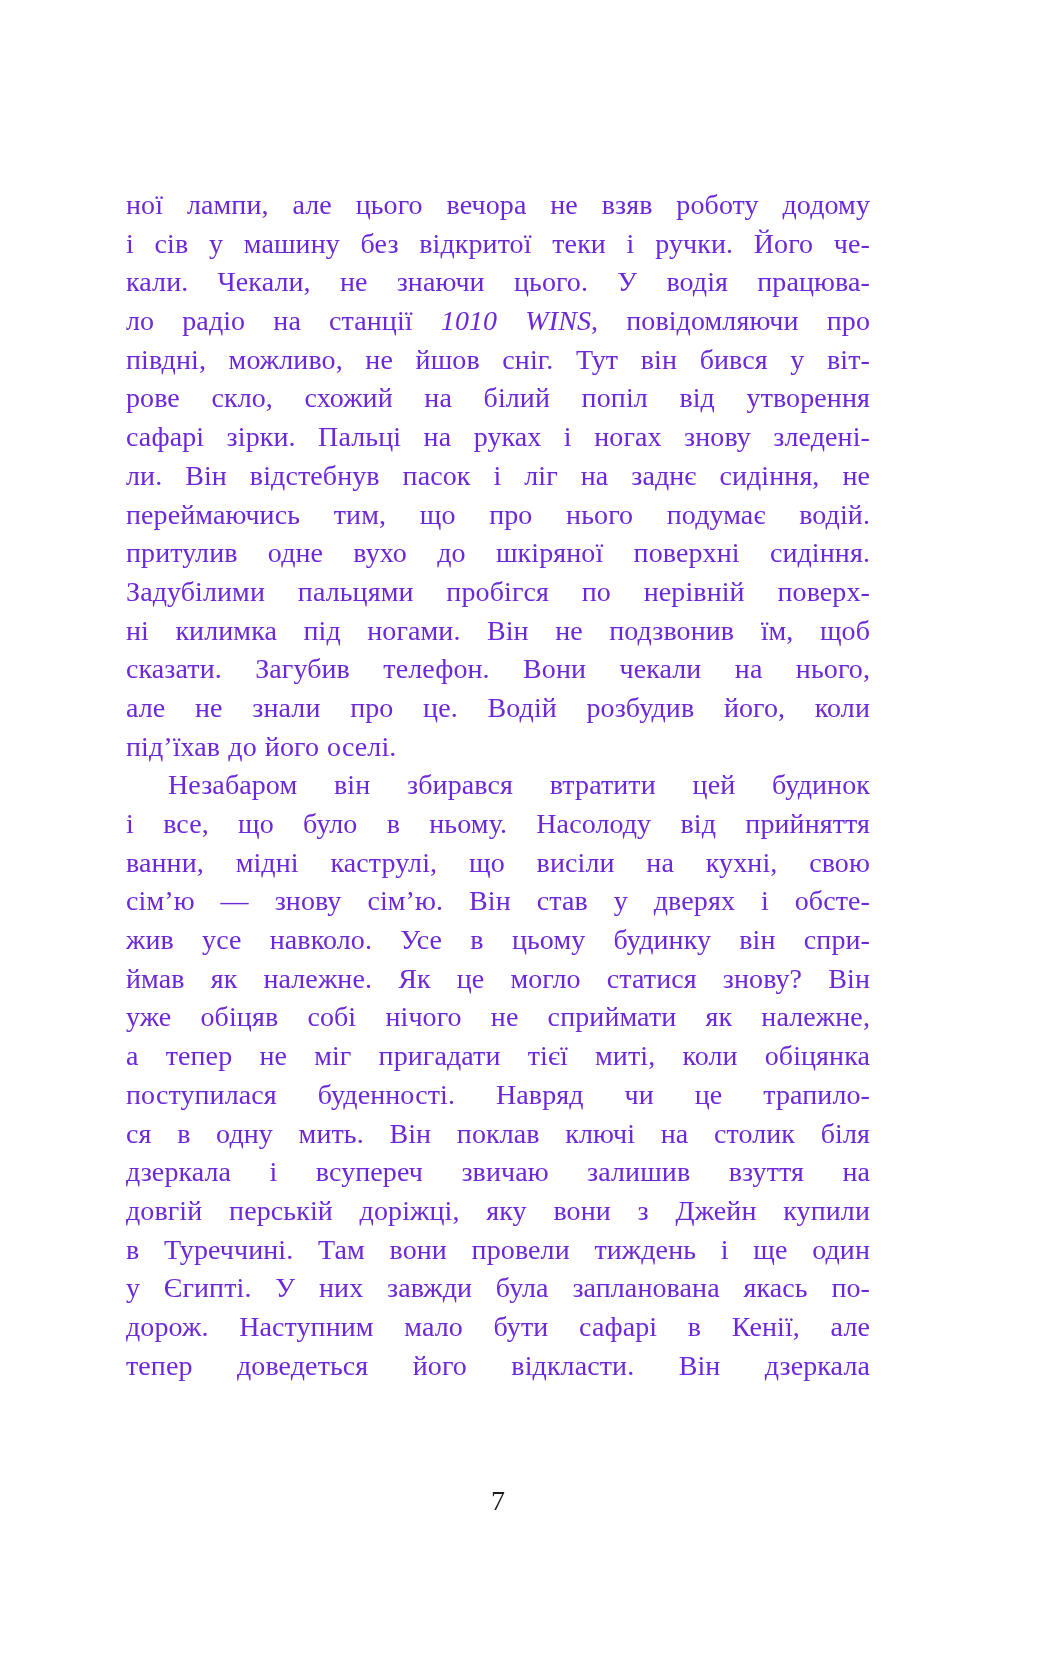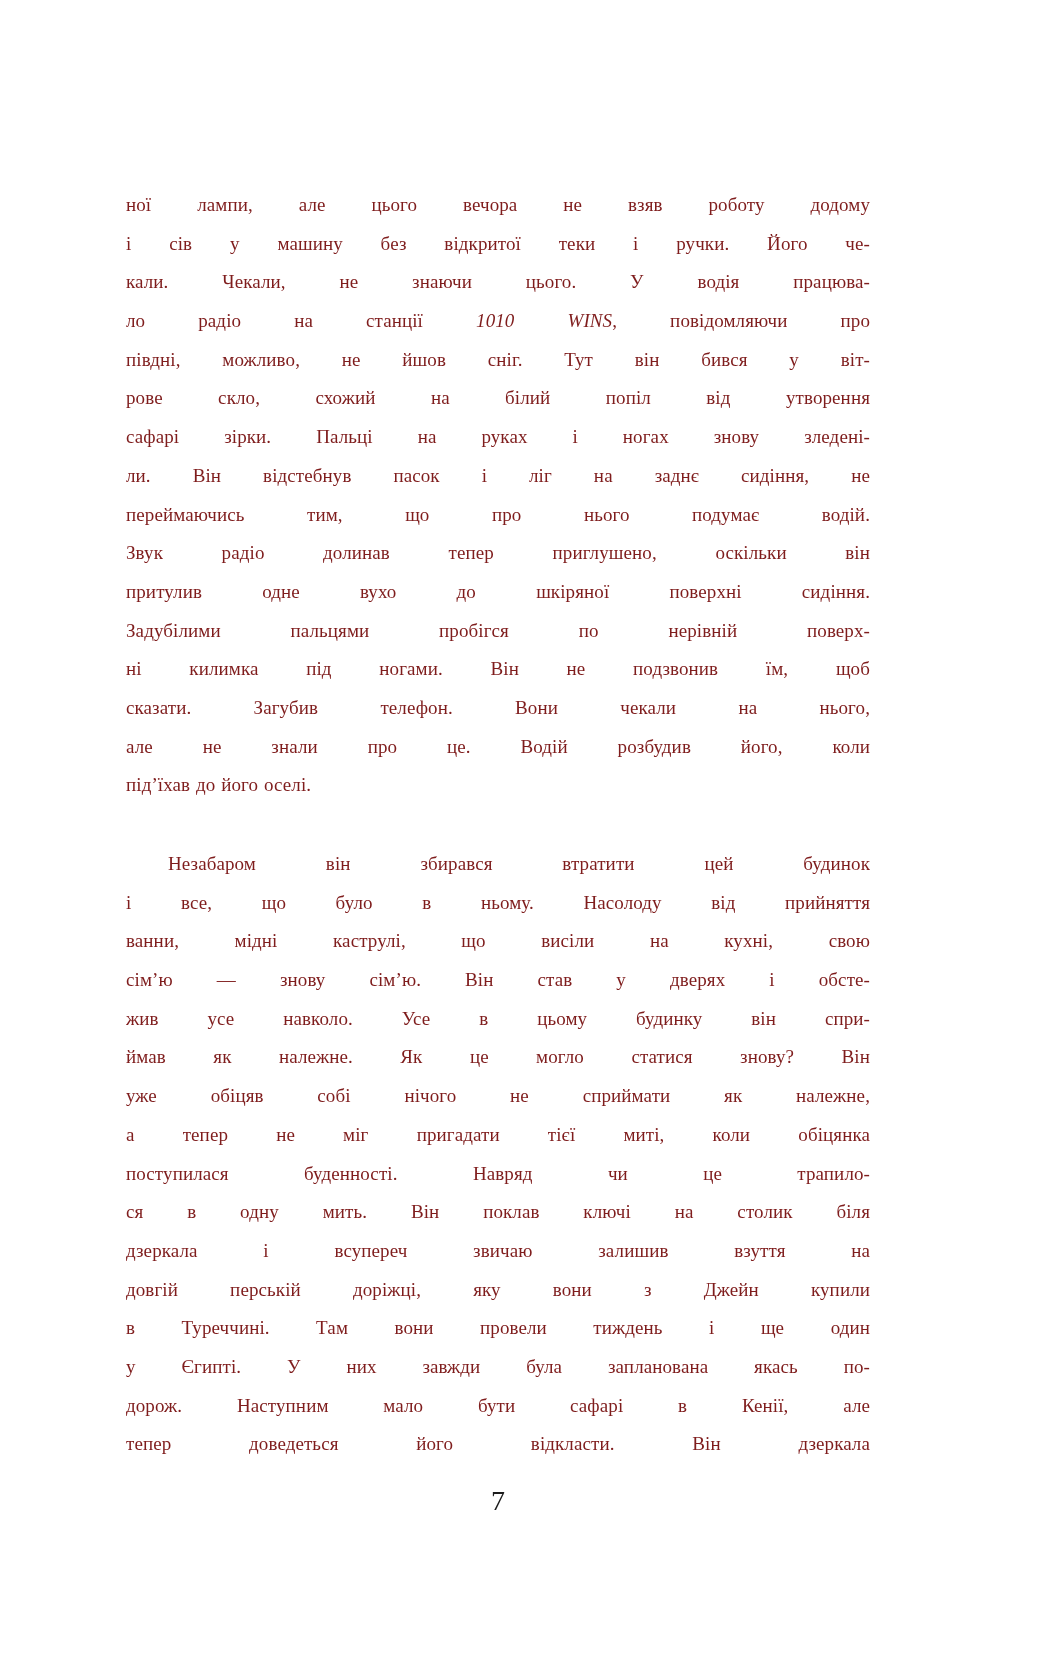--- a/index.html
+++ b/index.html
@@ -17,39 +17,38 @@
   .book-page {
     position: absolute;
     inset: 0;
     background: #ffffff;
   }
   .text-block {
     position: absolute;
     left: 126px;
     top: 186px;
     width: 744px;
-    color: #7f1d1d;
-    font-size: 19px;
+    color: #6d28d9;
+    font-size: 28px;
   }
   .line {
     height: 38.7px;
     line-height: 38.7px;
     text-align: justify;
     text-align-last: justify;
     overflow: hidden;
     letter-spacing: 0.1px;
     word-spacing: 1px;
   }
   .line.no-justify {
     text-align: center;
     text-align-last: left;
   }
   .line.indent {
     padding-left: 42px;
-    margin-top: 40px;
   }
   .line em {
     font-style: italic;
   }
   .page-number {
     position: absolute;
     left: 126px;
     top: 1482px;
     width: 744px;
     text-align: center;
@@ -65,21 +64,20 @@
   <div class="text-block" id="text-block">
       <div class="line">ної лампи, але цього вечора не взяв роботу додому</div>
       <div class="line">і сів у машину без відкритої теки і ручки. Його че-</div>
       <div class="line">кали. Чекали, не знаючи цього. У водія працюва-</div>
       <div class="line"><span>ло радіо на станції </span><em>1010 WINS</em><span>, повідомляючи про</span></div>
       <div class="line">півдні, можливо, не йшов сніг. Тут він бився у віт-</div>
       <div class="line">рове скло, схожий на білий попіл від утворення</div>
       <div class="line">сафарі зірки. Пальці на руках і ногах знову зледені-</div>
       <div class="line">ли. Він відстебнув пасок і ліг на заднє сидіння, не</div>
       <div class="line">переймаючись тим, що про нього подумає водій.</div>
-      <div class="line">Звук радіо долинав тепер приглушено, оскільки він</div>
       <div class="line">притулив одне вухо до шкіряної поверхні сидіння.</div>
       <div class="line">Задубілими пальцями пробігся по нерівній поверх-</div>
       <div class="line">ні килимка під ногами. Він не подзвонив їм, щоб</div>
       <div class="line">сказати. Загубив телефон. Вони чекали на нього,</div>
       <div class="line">але не знали про це. Водій розбудив його, коли</div>
       <div class="line no-justify">під’їхав до його оселі.</div>
       <div class="line indent">Незабаром він збирався втратити цей будинок</div>
       <div class="line">і все, що було в ньому. Насолоду від прийняття</div>
       <div class="line">ванни, мідні каструлі, що висіли на кухні, свою</div>
       <div class="line">сім’ю — знову сім’ю. Він став у дверях і обсте-</div>

